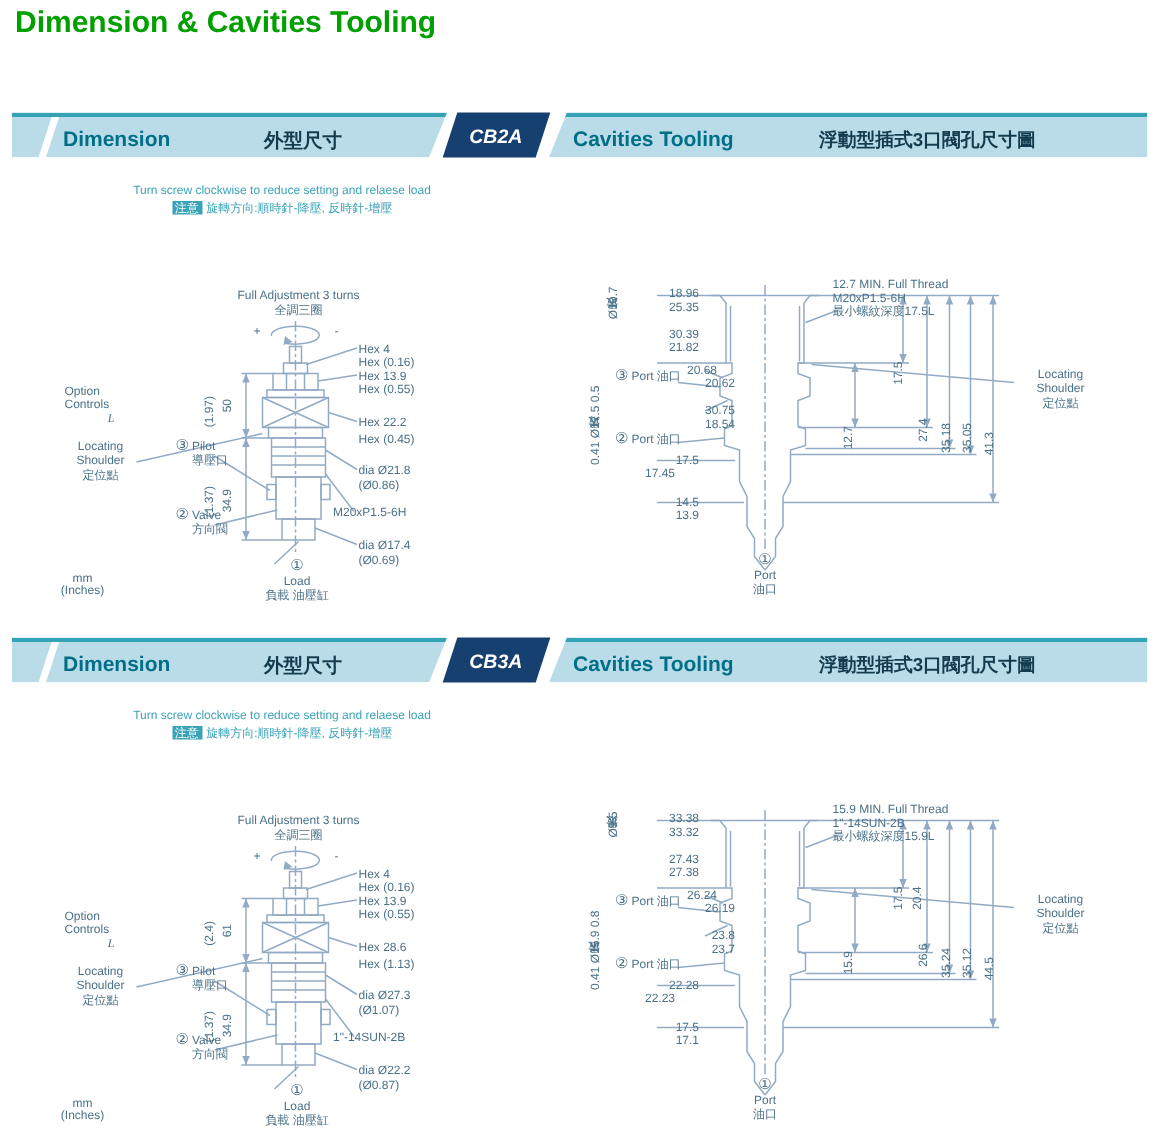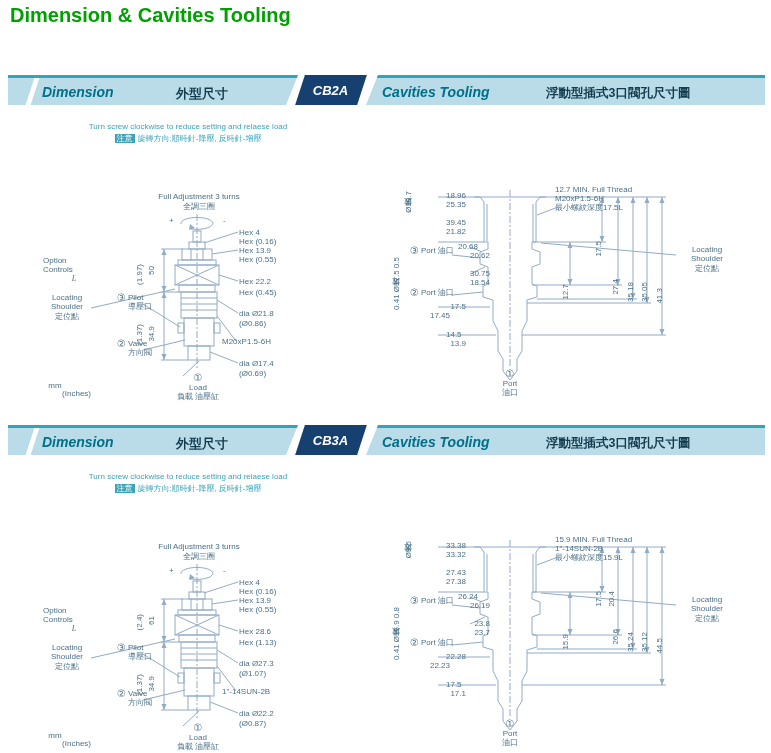--- a/index.html
+++ b/index.html
@@ -13,21 +13,21 @@
 .title{position:absolute;left:10px;top:4px;margin:0;font-size:20px;font-weight:bold;color:var(--title_green)}
 .panel{position:absolute;left:8px;width:757px}
 #panel-0{top:70px;height:345px}
 #panel-1{top:420px;height:330px}
 
 .hdr{position:absolute;top:5px;left:0;right:0;height:30px}
 .hdr-seg{position:absolute;top:0;height:30px;background:var(--header_bg);border-top:3px solid var(--header_line)}
 .hdr-left{left:0;width:290px;clip-path:polygon(0 0,100% 0,calc(100% - 12px) 100%,0 100%)}
 .hdr-right{left:358px;right:0;clip-path:polygon(12px 0,100% 0,100% 100%,0 100%)}
 .hdr-left::after{content:"";position:absolute;left:22px;top:0;width:5px;height:100%;background:#fff;transform:skewX(-18deg)}
-.hdr-en{position:absolute;top:6px;font-size:14px;font-weight:bold;font-style:italic;color:var(--header_teal);white-space:nowrap}
+.hdr-en{position:absolute;top:6px;font-size:14px;font-weight:bold;color:var(--header_teal);white-space:nowrap}
 .hdr-zh{position:absolute;top:7px;font-size:13px;font-weight:bold;color:var(--header_dark);white-space:nowrap}
 .hdr-dim-en{left:34px}.hdr-dim-zh{left:168px}
 .hdr-cav-en{left:16px}.hdr-cav-zh{left:180px;font-size:12.5px}
 .hdr-badge{position:absolute;left:292px;top:0;width:62px;height:30px;background:var(--badge_bg);
            transform:skewX(-18deg);display:flex;align-items:center;justify-content:center}
 .hdr-badge span{transform:skewX(18deg);color:var(--badge_text);font-size:13px;font-weight:bold;font-style:italic}
 
 .note1,.note2{position:absolute;left:30px;width:300px;text-align:center;font-size:8px;color:var(--note_teal);white-space:nowrap}
 .note1{top:52px}.note2{top:63px}
 .note-badge{background:var(--note_teal);color:#fff;padding:0 2px;margin-right:3px}
@@ -55,34 +55,34 @@
 .ld20{left:216px;top:169px}.ld21{left:216px;top:179px}
 .lop0{left:20px;top:66px;width:62px;text-align:left}
 .lop1{left:20px;top:75px;width:62px;text-align:left}
 .lop2{left:20px;top:84px;width:62px;text-align:center;font-style:italic;font-family:"Liberation Serif",serif}
 .ln1a{left:124px;top:76px}.ln1b{left:112px;top:74px}
 .llc0{left:12px;top:103px;width:64px;text-align:center}
 .llc1{left:12px;top:112px;width:64px;text-align:center}
 .llc2{left:12px;top:122px;width:64px;text-align:center}
 .ln2a{left:124px;top:136px}.ln2b{left:112px;top:134px}
 .lun0{left:10px;top:191px;width:44px;text-align:center}
-.lun1{left:24px;top:199px;width:44px;text-align:right}
+.lun1{left:10px;top:199px;width:44px;text-align:center}
 .lp3{left:94px;top:103px}
 .lp2c{left:94px;top:149px}
 .lp1{left:130px;top:183px;width:90px}
 
 .rtn0{left:165px;top:0}.rtn1{left:165px;top:9px}.rtn2{left:165px;top:18px}
 .rvt{left:14px;top:6px}
 .rvm{left:2px;top:72px}
 .rp0a{left:44px;top:6px;width:32px;text-align:right}.rp0b{left:44px;top:15px;width:32px;text-align:right}
 .rp1a{left:44px;top:33px;width:32px;text-align:right}.rp1b{left:44px;top:42px;width:32px;text-align:right}
 .rp2a{left:68px;top:57px;width:32px;}.rp2b{left:68px;top:66px;width:32px;text-align:right}
 .rp3a{left:68px;top:84px;width:32px;text-align:right}.rp3b{left:68px;top:93px;width:32px;text-align:right}
 .rp4a{left:44px;top:117px;width:32px;text-align:right}.rp4b{left:28px;top:126px;width:32px;text-align:right}
-.rp5a{left:56px;top:145px;width:32px;text-align:left}.rp5b{left:44px;top:154px;width:32px;text-align:right}
+.rp5a{left:44px;top:145px;width:32px;text-align:right}.rp5b{left:44px;top:154px;width:32px;text-align:right}
 .rpb3{left:20px;top:61px}
 .rpb2{left:20px;top:103px}
 .rt1{left:204px;top:56px}.rt2{left:217px;top:56px}
 .rnear{left:171px;top:99px}
 .rc1{left:221px;top:94px}.rc2{left:236px;top:97px}.rc3{left:250px;top:97px}.rc4{left:265px;top:103px}
 .rlc0{left:282px;top:60px;width:70px;text-align:center}
 .rlc1{left:282px;top:69px;width:70px;text-align:center}
 .rlc2{left:282px;top:79px;width:70px;text-align:center}
 .rp1s{left:95px;top:184px;width:50px}
 .hidden-defs{position:absolute;width:0;height:0;overflow:hidden}
@@ -264,21 +264,21 @@
     <svg class="draw-svg" viewBox="0 0 375 228">
         <use href="#cavity-sym" xlink:href="#cavity-sym"></use>
       </svg>
     <div class="lbl rtn0">12.7 MIN. Full Thread</div>
     <div class="lbl rtn1">M20xP1.5-6H</div>
     <div class="lbl rtn2">最小螺紋深度17.5L</div>
     <div class="lbl rvt vtext">最大Ø10.7</div>
     <div class="lbl rvm vtext">0.41 最大Ø17.5 0.5</div>
     <div class="lbl rp0a">18.96</div>
     <div class="lbl rp0b">25.35</div>
-    <div class="lbl rp1a">39.45</div>
+    <div class="lbl rp1a">30.39</div>
     <div class="lbl rp1b">21.82</div>
     <div class="lbl rp2a">20.68</div>
     <div class="lbl rp2b">20.62</div>
     <div class="lbl rp3a">30.75</div>
     <div class="lbl rp3b">18.54</div>
     <div class="lbl rp4a">17.5</div>
     <div class="lbl rp4b">17.45</div>
     <div class="lbl rp5a">14.5</div>
     <div class="lbl rp5b">13.9</div>
     <div class="lbl rpb3 co">

